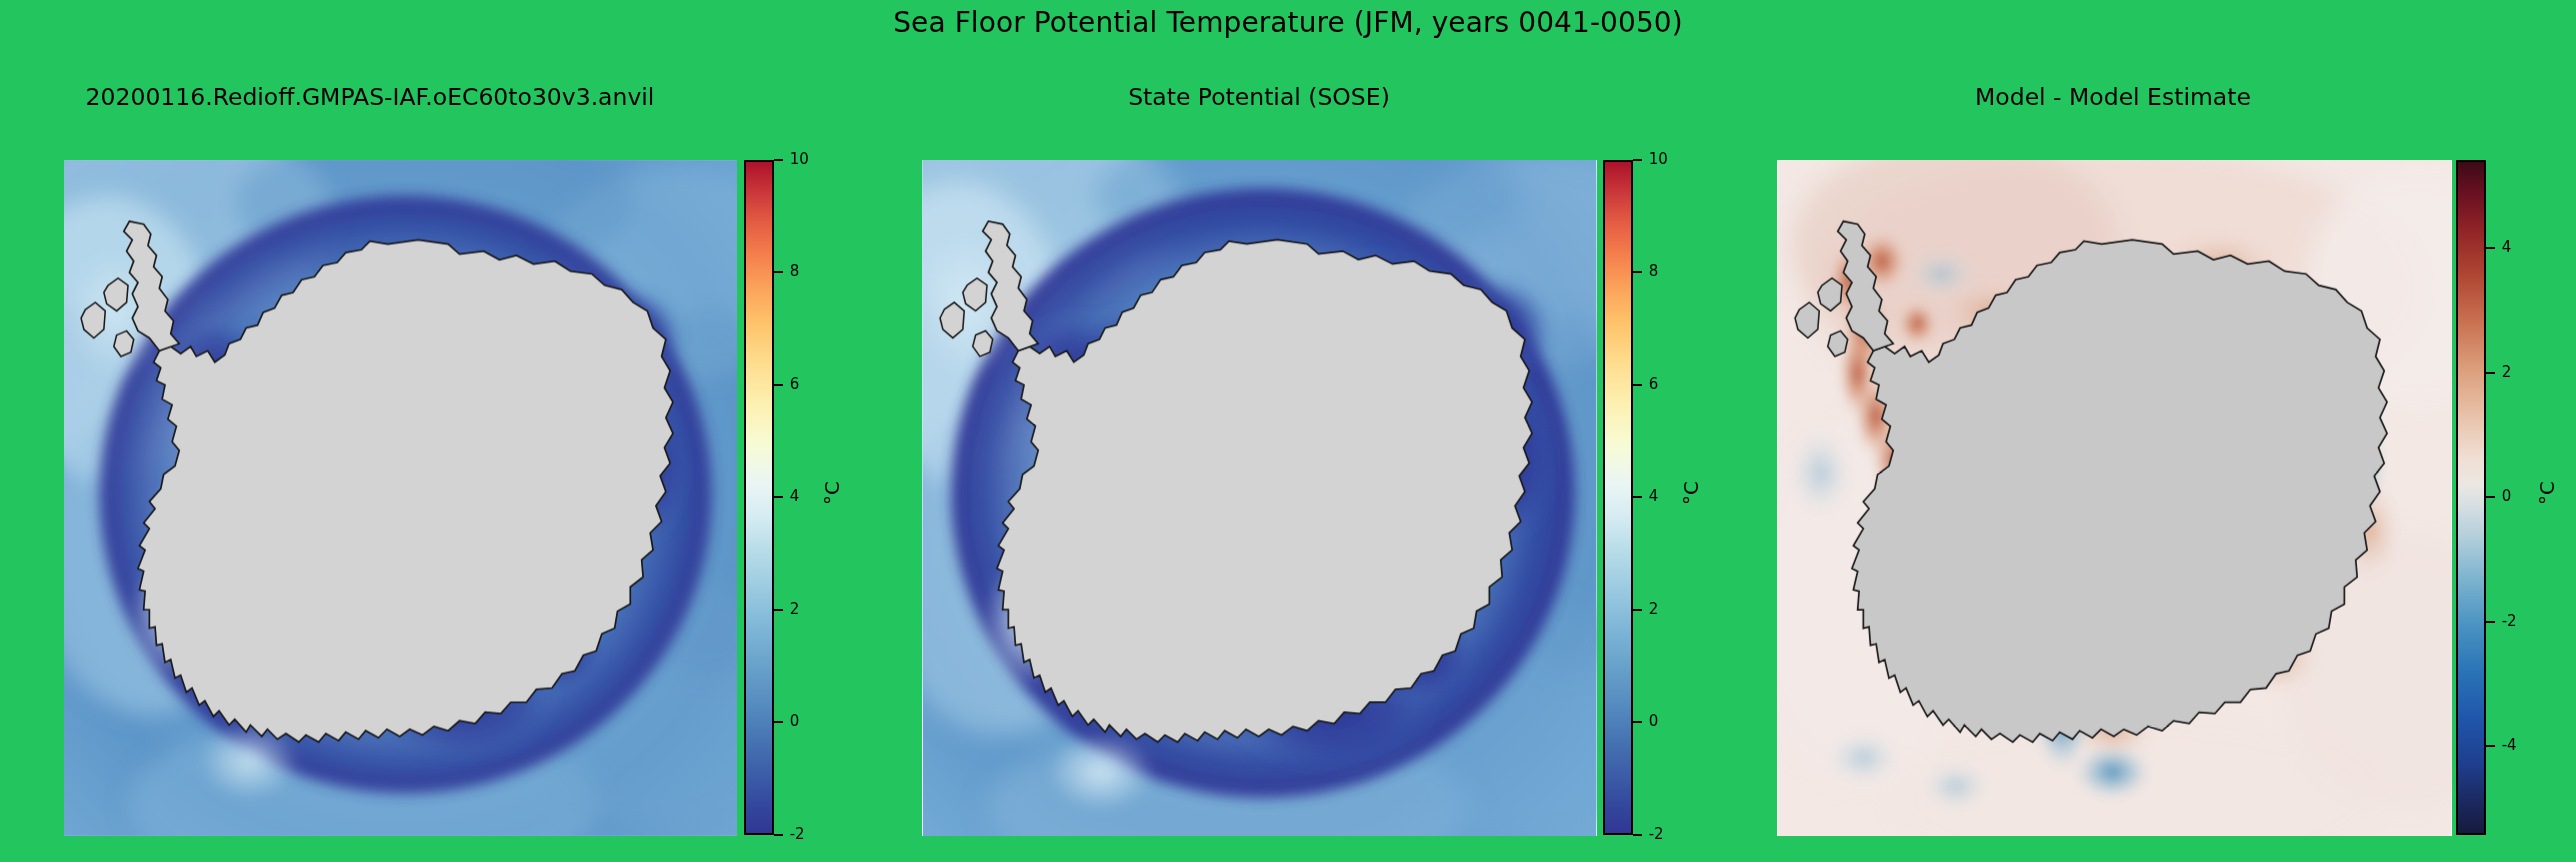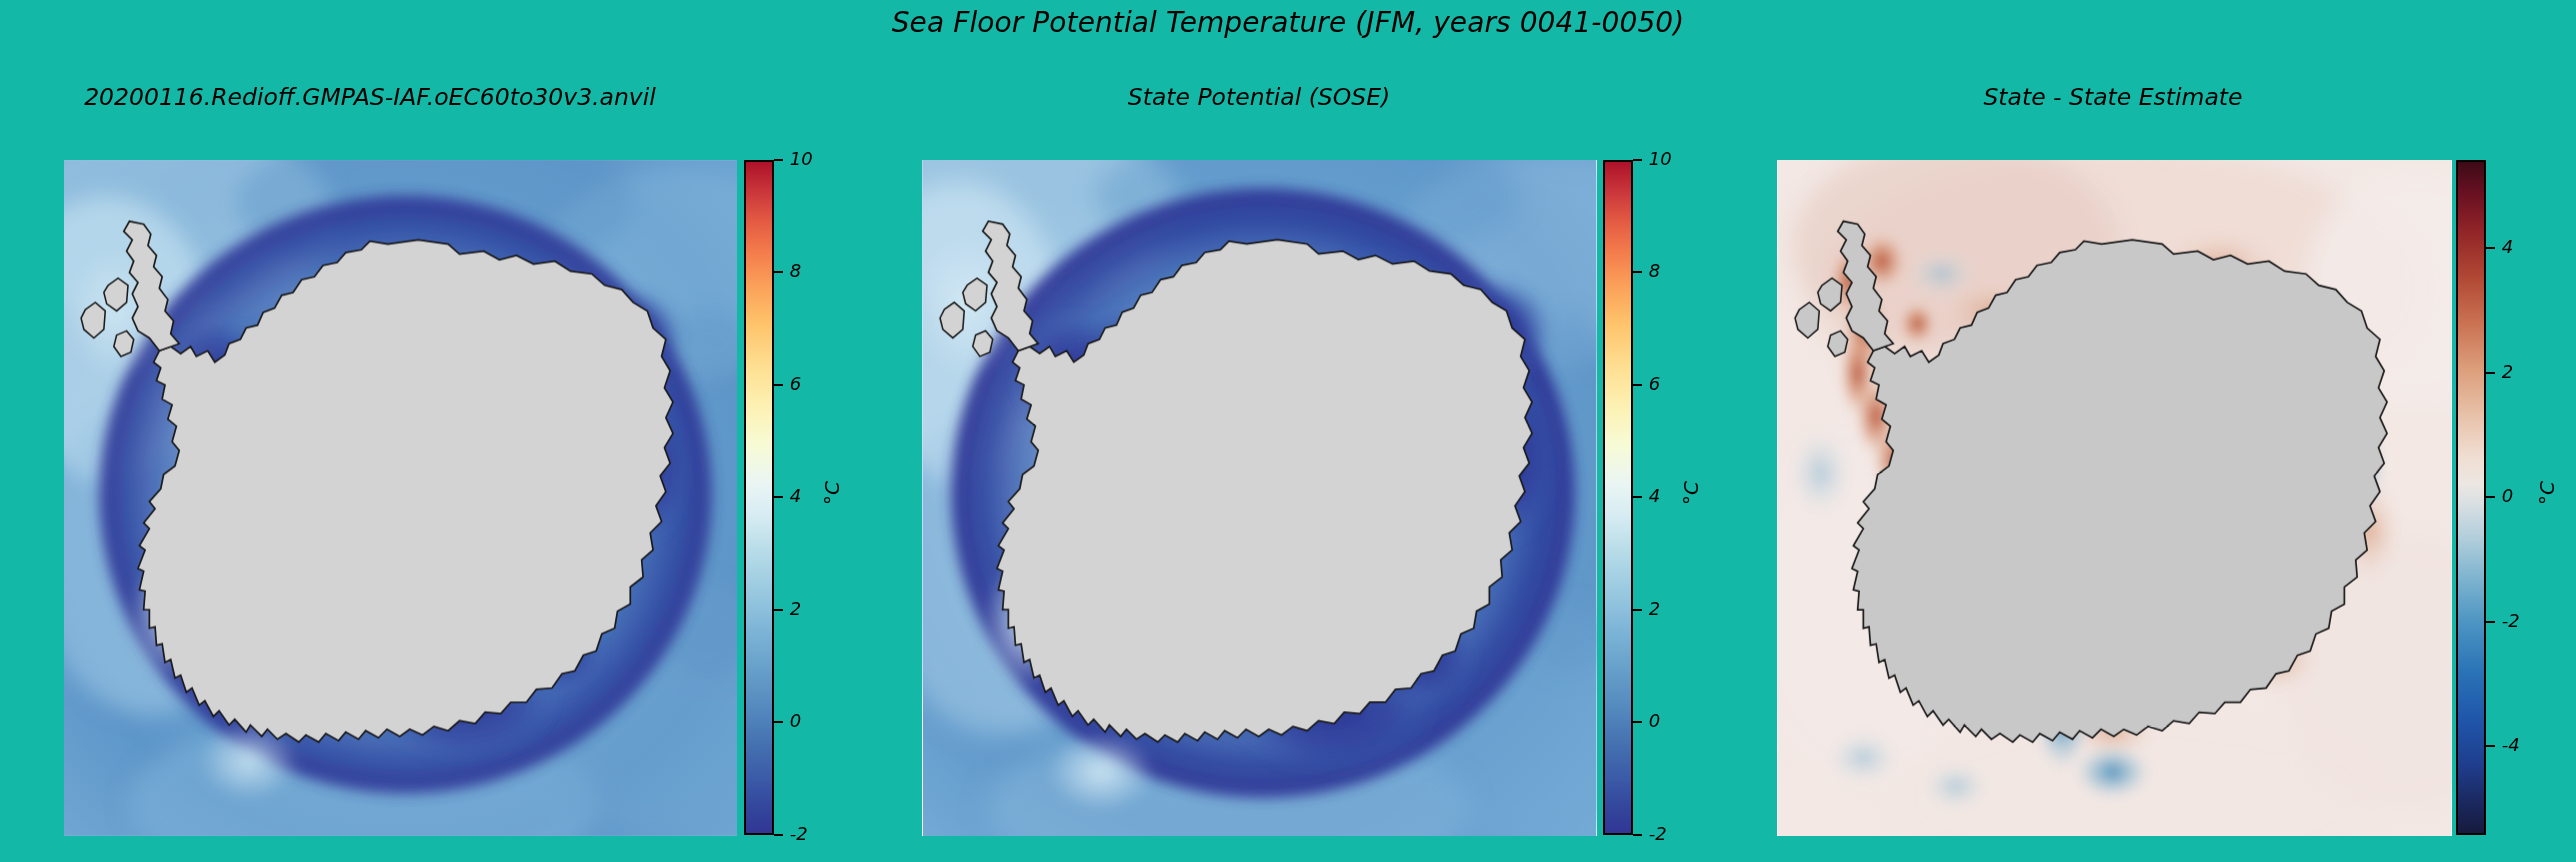--- a/index.html
+++ b/index.html
@@ -1,18 +1,18 @@
 <!DOCTYPE html>
 <html style="font-size:11.4px"><head>
 <meta charset="utf-8">
 <title>Sea Floor Potential Temperature</title>
 <style>
   html,body{margin:0;padding:0;background:#ffffff;}
   body{width:2576px;height:862px;font-family:"DejaVu Sans",sans-serif;color:#000;overflow:hidden;}
-  #figure{position:relative;width:2576px;height:862px;background:#14b8a6;font-style:italic;}
+  #figure{position:relative;width:2576px;height:862px;background:#22c55e;}
 
   .suptitle{
     position:absolute;left:0;top:5.7px;width:2576px;text-align:center;
     font-size:28px;font-weight:400;letter-spacing:0.1px;color:#000;
     font-family:"DejaVu Sans",sans-serif;
   }
 
   .panel{position:absolute;}
   .panel-title{
     position:absolute;text-align:center;font-size:23.5px;color:#000;
@@ -66,21 +66,21 @@
       #8f2327 90%,
       #6b1122 95%,
       #3d0a17 100%);
   }
   .cbar-ticks{position:absolute;}
   .ctick{position:absolute;left:0;top:0;height:0;}
   .ctick .mark{
     position:absolute;left:0;top:-1.4px;width:9.3px;height:2.1px;background:#000;
   }
   .ctick .lab{
-    position:absolute;left:15.7px;top:-15px;font-size:18px;line-height:28.5px;
+    position:absolute;left:15.7px;top:-15px;font-size:15px;line-height:28.5px;
     font-family:"DejaVu Sans",sans-serif;color:#000;white-space:nowrap;
   }
   .cbar-unit{
     position:absolute;font-size:20px;color:#000;
     font-family:"DejaVu Sans",sans-serif;
     writing-mode:vertical-rl;transform:rotate(180deg);
     white-space:nowrap;
   }
 </style>
 </head>
@@ -341,21 +341,21 @@
         </div>
       <div class="ctick" style="top:0px">
           <span class="mark"></span>
           <span class="lab">10</span>
         </div>
     </div>
     <div class="cbar-unit" style="left:1679px;top:481px;">°C</div>
   </div>
 
   <div class="panel">
-    <div class="panel-title" style="left:1736px;top:83px;width:754px;">State - State Estimate</div>
+    <div class="panel-title" style="left:1736px;top:83px;width:754px;">Model - Model Estimate</div>
     <div class="map" style="left:1777px;top:160px;width:675px;height:676px;">
       <svg width="675" height="676" viewBox="0 0 946 950">
         <defs>
           <radialGradient id="warm3" cx="50%" cy="50%" r="50%">
             <stop offset="0%" stop-color="#b44a32" stop-opacity="0.92"></stop>
             <stop offset="45%" stop-color="#cc7a55" stop-opacity="0.6"></stop>
             <stop offset="100%" stop-color="#e3b49c" stop-opacity="0"></stop>
           </radialGradient>
           <radialGradient id="warm3s" cx="50%" cy="50%" r="50%">
             <stop offset="0%" stop-color="#d79b7a" stop-opacity="0.7"></stop>

